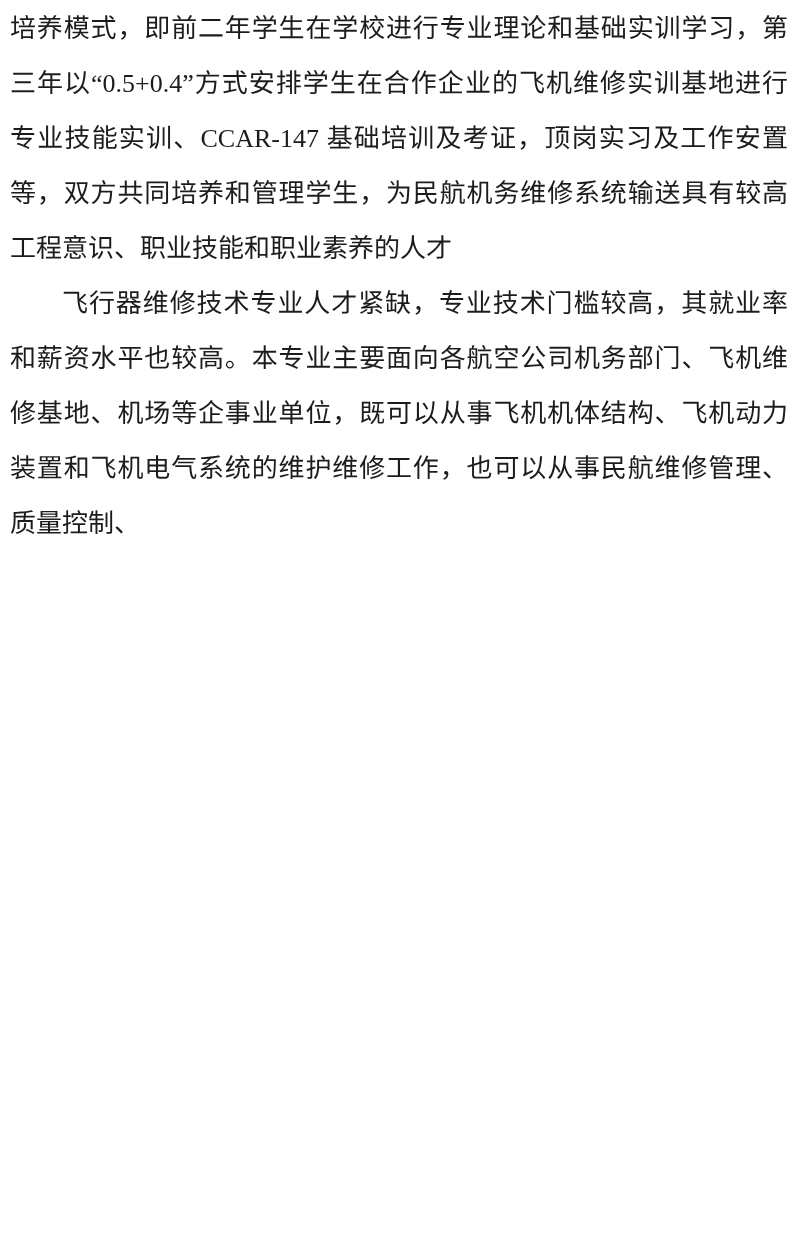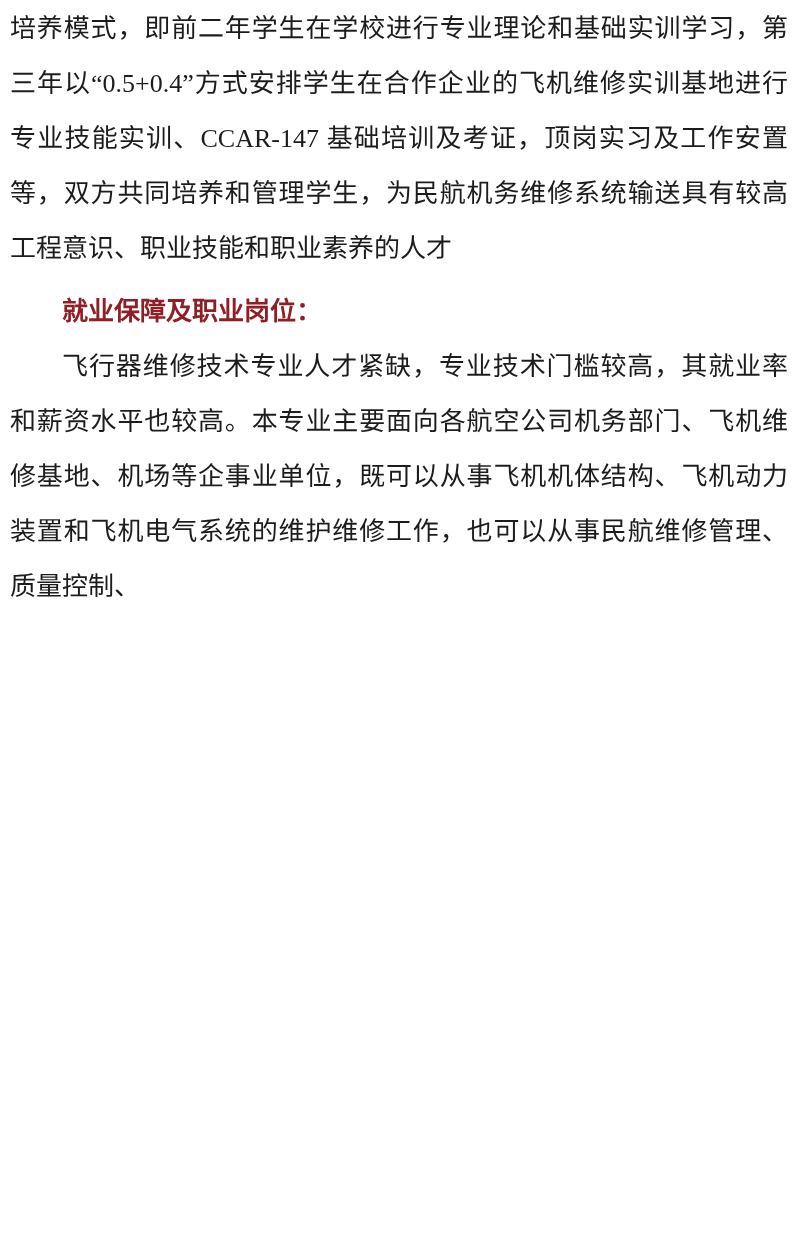--- a/index.html
+++ b/index.html
@@ -43,17 +43,16 @@
 </style>
 </head>
 <body>
 
 <div class="doc">
 
   <p><span>培养模式，即前二年学生在学校进行专业理论和基础实训学习，第三年以“0.5+0.4”方式安排学生在合作企业的飞机维修实训基地进行专业技能实训、CCAR-147 基础培训及考证，顶岗实习及工作安置等，双方共同培养和管理学生，为民航机务维修系统输送具有较高工程意识、职业技能和职业素养的人才</span></p>
 
 
 
-  <p class="indent spaced heading-para"><span class="lead">就业保障及职业岗位：</span></p>
 
   <p class="indent"><span>飞行器维修技术专业人才紧缺，专业技术门槛较高，其就业率和薪资水平也较高。本专业主要面向各航空公司机务部门、飞机维修基地、机场等企事业单位，既可以从事飞机机体结构、飞机动力装置和飞机电气系统的维护维修工作，也可以从事民航维修管理、质量控制、</span></p>
 
 </div>
 
 </body></html>

